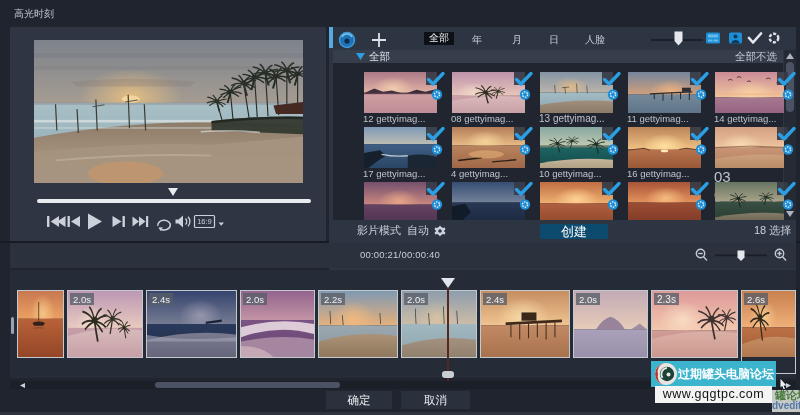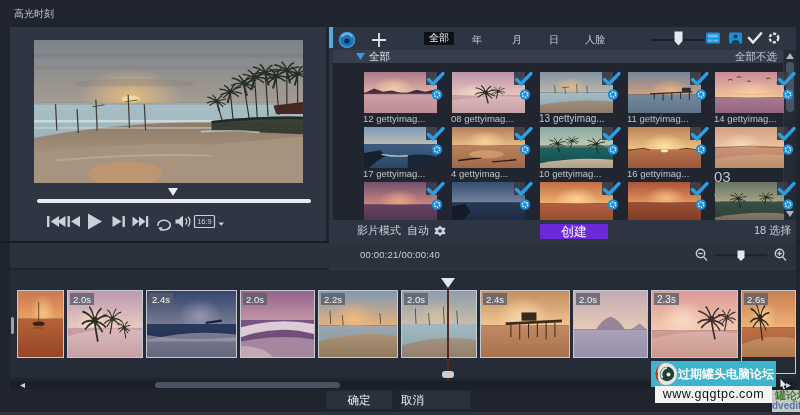--- a/index.html
+++ b/index.html
@@ -641,21 +641,21 @@
       <path d="M3.5,9.5 L8,14 L18,3.5" stroke="#2b9fe3" stroke-width="3.4" fill="none" stroke-linecap="round" stroke-linejoin="round"></path>
       <circle cx="12" cy="24.5" r="5.2" fill="#1d8ed6"></circle>
       <circle cx="12" cy="24.5" r="2.6" fill="none" stroke="#eaf2f8" stroke-width="1.4" stroke-dasharray="1.6 1.1"></circle>
     </svg>
     <div class="a" style="left:0;top:193px;width:467px;height:21px;background:#2e3542"></div>
     <div class="a" style="left:28px;top:196px;font-size:11px;color:#ccd2db;line-height:15px">影片模式&nbsp;&nbsp;自动</div>
     <svg class="a" style="left:105px;top:198px" width="12" height="12" viewBox="0 0 12 12">
       <path d="M6,0.5 L7.2,2 A4.2,4.2 0 0 1 8.8,2.9 L10.8,2.6 L11.4,4.4 L10,5.8 A4.2,4.2 0 0 1 10,6.2 L11.4,7.6 L10.8,9.4 L8.8,9.1 A4.2,4.2 0 0 1 7.2,10 L6,11.5 L4.8,10 A4.2,4.2 0 0 1 3.2,9.1 L1.2,9.4 L0.6,7.6 L2,6.2 A4.2,4.2 0 0 1 2,5.8 L0.6,4.4 L1.2,2.6 L3.2,2.9 A4.2,4.2 0 0 1 4.8,2 Z" fill="#ccd2db"></path>
       <circle cx="6" cy="6" r="1.8" fill="#2e3542"></circle>
     </svg>
-    <div class="a" style="left:211px;top:197px;width:68px;height:15px;background:#6d28d9;color:#fff;font-size:13px;text-align:center;line-height:15px">创建</div>
+    <div class="a" style="left:211px;top:197px;width:68px;height:15px;background:#0c4a6e;color:#fff;font-size:13px;text-align:center;line-height:15px">创建</div>
     <div class="a" style="left:425px;top:196px;font-size:11px;color:#ccd2db;line-height:15px">18 选择</div>
     <div class="a" style="left:455px;top:23px;width:12px;height:170px;background:#252b35"></div>
     <svg class="a" style="left:457px;top:26px" width="8" height="6" viewBox="0 0 8 6">
       <path d="M4,0 L8,6 L0,6 Z" fill="#aeb5c0"></path>
     </svg>
     <div class="a" style="left:457px;top:35px;width:8px;height:50px;background:#4a5264;border-radius:4px"></div>
     <svg class="a" style="left:457px;top:184px" width="8" height="6" viewBox="0 0 8 6">
       <path d="M0,0 L8,0 L4,6 Z" fill="#aeb5c0"></path>
     </svg>
   </div>
@@ -975,21 +975,21 @@
 <div class="a" style="left:442px;top:371px;width:12px;height:7px;background:#c9ced6;border-radius:3px"></div>
 <div class="a" style="left:10px;top:381px;width:786px;height:8px;background:#1a1f28"></div>
 <div class="a" style="left:155px;top:382px;width:185px;height:6px;background:#4a5263;border-radius:3px"></div>
 <svg class="a" style="left:20px;top:382.5px" width="5" height="5" viewBox="0 0 6 6">
     <path d="M6,0 L6,6 L0,3 Z" fill="#ccd2da"></path>
   </svg>
 <svg class="a" style="left:786px;top:382.5px" width="5" height="5" viewBox="0 0 6 6">
     <path d="M0,0 L0,6 L6,3 Z" fill="#ccd2da"></path>
   </svg>
 <div class="a" style="left:326px;top:391px;width:66px;height:18px;background:#2a303c;color:#e9ecf1;font-size:11.5px;text-align:center;line-height:18px">确定</div>
-<div class="a" style="left:401px;top:391px;width:69px;height:18px;background:#2a303c;color:#e9ecf1;font-size:11.5px;line-height:18px">取消</div>
+<div class="a" style="left:401px;top:391px;width:69px;height:18px;background:#2a303c;color:#e9ecf1;font-size:11.5px;text-align:center;line-height:18px">取消</div>
 <div class="a" style="left:772px;top:390px;width:28px;height:22px;background:#c6cac6;overflow:hidden">
     <div style="font-size:11px;color:#4a7a3a;font-weight:bold;line-height:10px;padding-left:3px;white-space:nowrap">罐论坛</div>
     <div style="font-size:10px;color:#5576aa;font-weight:bold;line-height:11px;white-space:nowrap">dvedit.cn</div>
   </div>
 <svg class="a" style="left:780px;top:379px" width="7" height="10" viewBox="0 0 7 10">
     <path d="M0.5,0 L6.5,6.5 L3.6,6.5 L5,10 L3.4,10 L2.4,6.9 L0.5,8.2 Z" fill="#f0f3f6"></path>
   </svg>
 <div class="a" style="left:651px;top:361px;width:125px;height:26px;background:#3cb4cd"></div>
 <svg class="a" style="left:654px;top:362px" width="24" height="24" viewBox="0 0 24 24">
     <circle cx="12" cy="12" r="11" fill="#e8e5e2"></circle>

